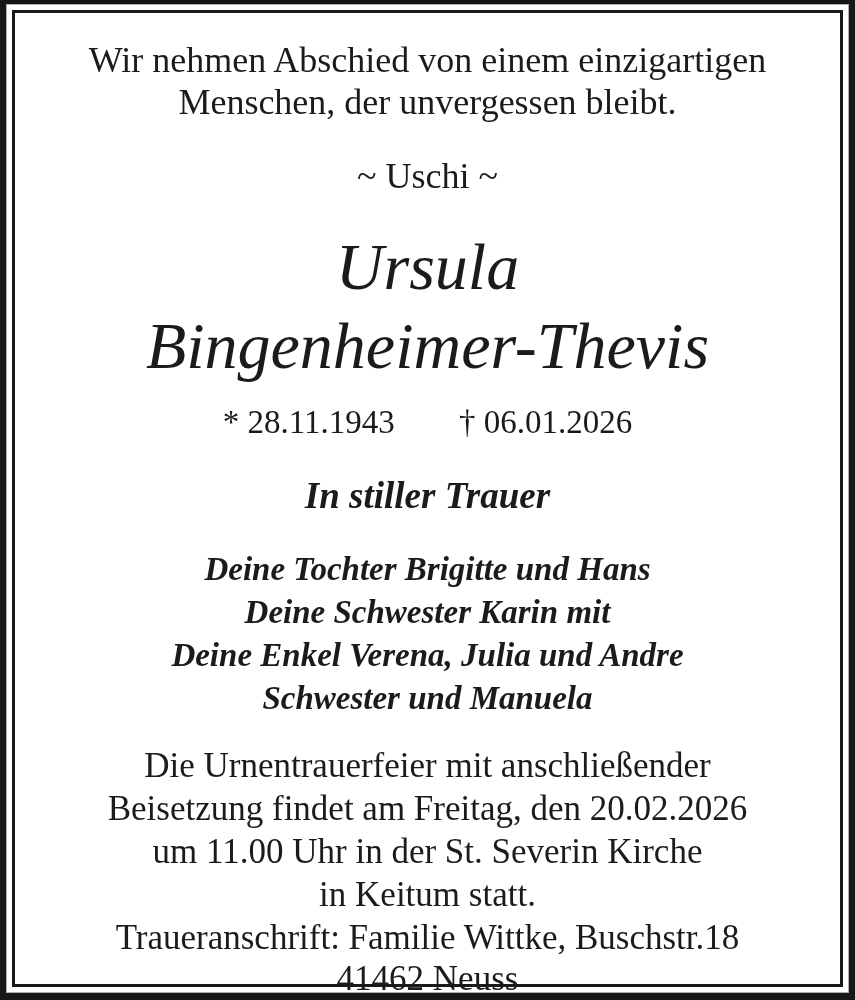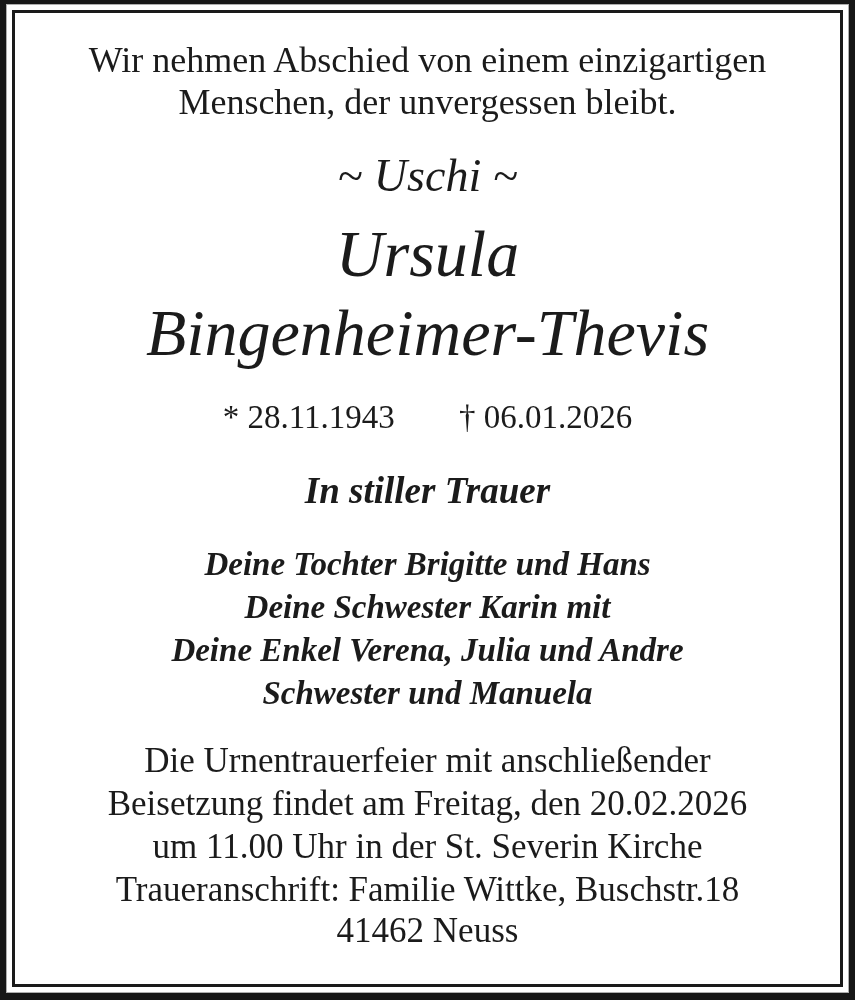--- a/index.html
+++ b/index.html
@@ -35,38 +35,37 @@
     color: #1b1b1b;
   }
   .intro {
     margin-top: 26px;
     font-size: 36px;
     line-height: 42px;
     color: #1b1b1b;
   }
   .nickname {
     margin-top: 26px;
-    font-style: italic;
-    font-size: 46px;
+    font-size: 36px;
     line-height: 54px;
   }
   .name-first {
-    margin-top: 14px;
+    margin-top: 27px;
     font-style: italic;
     font-size: 66px;
     line-height: 73px;
   }
   .name-last {
     margin-top: 6px;
     font-style: italic;
     font-size: 66px;
     line-height: 73px;
   }
   .dates {
-    margin-top: 28px;
+    margin-top: 20px;
     font-size: 33px;
     line-height: 40px;
   }
   .dates .death {
     display: inline-block;
     margin-left: 56px;
   }
   .mourning-header {
     margin-top: 32px;
     font-style: italic;
@@ -123,20 +122,21 @@
         <div>Deine Tochter Brigitte und Hans</div>
         <div>Deine Schwester Karin mit</div>
         <div>Deine Enkel Verena, Julia und Andre</div>
         <div>Schwester und Manuela</div>
       </div>
 
       <div class="ceremony">
         <div>Die Urnentrauerfeier mit anschließender</div>
         <div>Beisetzung findet am Freitag, den 20.02.2026</div>
         <div>um 11.00 Uhr in der St. Severin Kirche</div>
+        <div>in Keitum statt.</div>
       </div>
 
       <div class="address">
         <div>Traueranschrift: Familie Wittke, Buschstr.18</div>
         <div>41462 Neuss</div>
       </div>
 
     </div>
   </div>
 </div>

